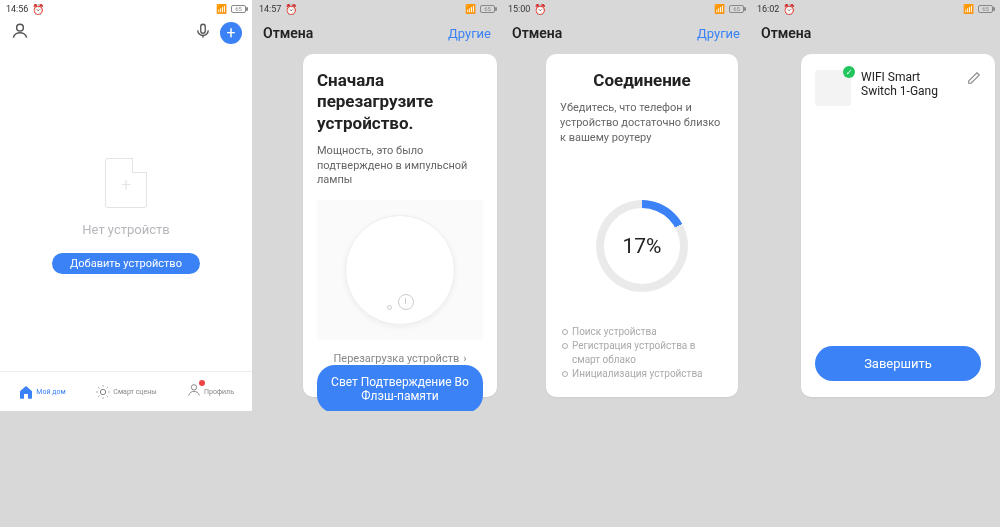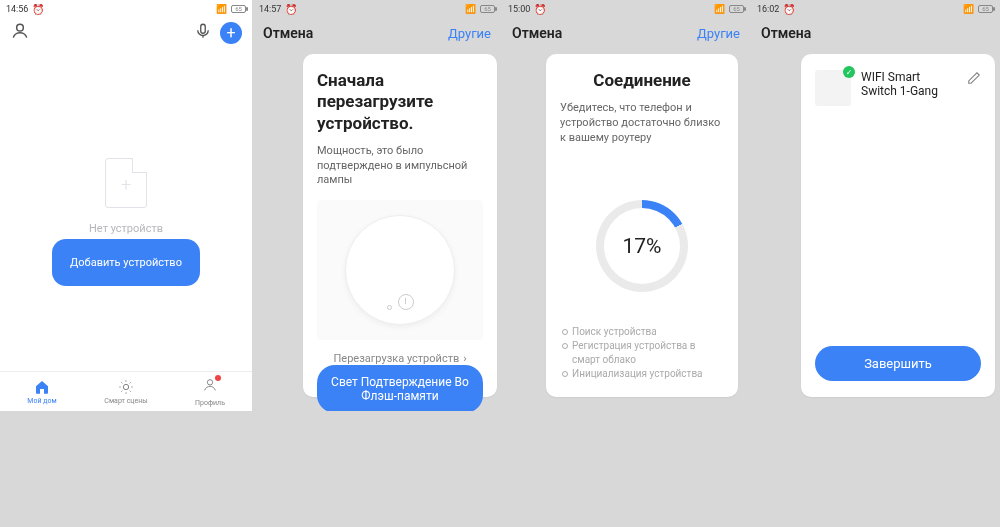--- a/index.html
+++ b/index.html
@@ -22,24 +22,24 @@
   
   .s1-top { height: 30px; display:flex; align-items:center; justify-content:space-between; padding: 0 10px; }
   .avatar-icon svg { width:20px; height:20px; }
   .top-right-icons { display:flex; align-items:center; gap:8px; }
   .mic-icon svg { width:18px; height:18px; }
   .plus-circle { width:22px; height:22px; border-radius:50%; background:#3b82f6; display:flex; align-items:center; justify-content:center; color:#fff; font-size:16px; line-height:1; }
   .s1-body { flex:1; display:flex; flex-direction:column; align-items:center; justify-content:flex-start; padding-top:110px; }
   .file-outline { width:42px; height:50px; border:1px solid #e2e2e8; border-radius:3px; position:relative; margin-bottom:14px; }
   .file-outline::before { content:""; position:absolute; right:-1px; top:-1px; width:14px; height:14px; background:#fff; border-left:1px solid #e2e2e8; border-bottom:1px solid #e2e2e8; }
   .file-plus { position:absolute; top:50%; left:50%; transform:translate(-50%,-45%); color:#e2e2e8; font-size:18px; font-weight:300; }
-  .no-dev { font-size:11px; color:#b6b6bc; margin-bottom:4px; }
-  .primary-btn { background:#3b82f6; color:#fff; font-size:11px; padding:17px 18px; border:none; border-radius:14px; }
+  .no-dev { font-size:13px; color:#b6b6bc; margin-bottom:16px; }
+  .primary-btn { background:#3b82f6; color:#fff; font-size:11px; padding:4px 18px; border:none; border-radius:14px; }
   .s1-tabbar { height:40px; border-top:1px solid #eee; display:flex; }
-  .tab { flex:1; display:flex; flex-direction:column; align-items:center; justify-content:center; gap:2px; }
+  .tab { flex:1; display:flex; flex-direction:row; align-items:center; justify-content:center; gap:2px; }
   .tab svg { width:16px; height:16px; }
   .tab-label { font-size:7px; color:#888; }
   .tab.active .tab-label { color:#3b82f6; }
 
   
   .bg-gray { background:#d8d8d8; }
   .card { background:#fff; border-radius:10px; position:absolute; left:10px; right:4px; top:54px; bottom:14px; padding:16px 14px; display:flex; flex-direction:column; }
   .s2 .card, .s3 .card, .s4 .card { box-shadow: 0 1px 2px rgba(0,0,0,0.05); margin-left: 40px; }
   .s4 .card { top:54px; }
   .s3 .card { left:4px; right:12px;align-items:center; }

